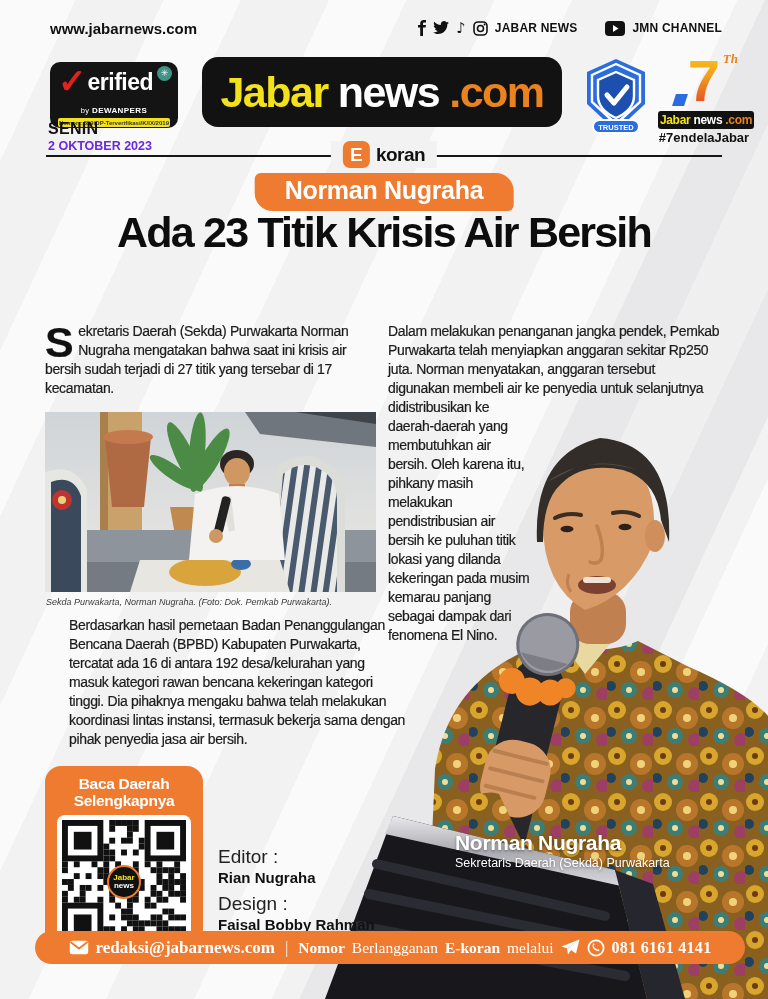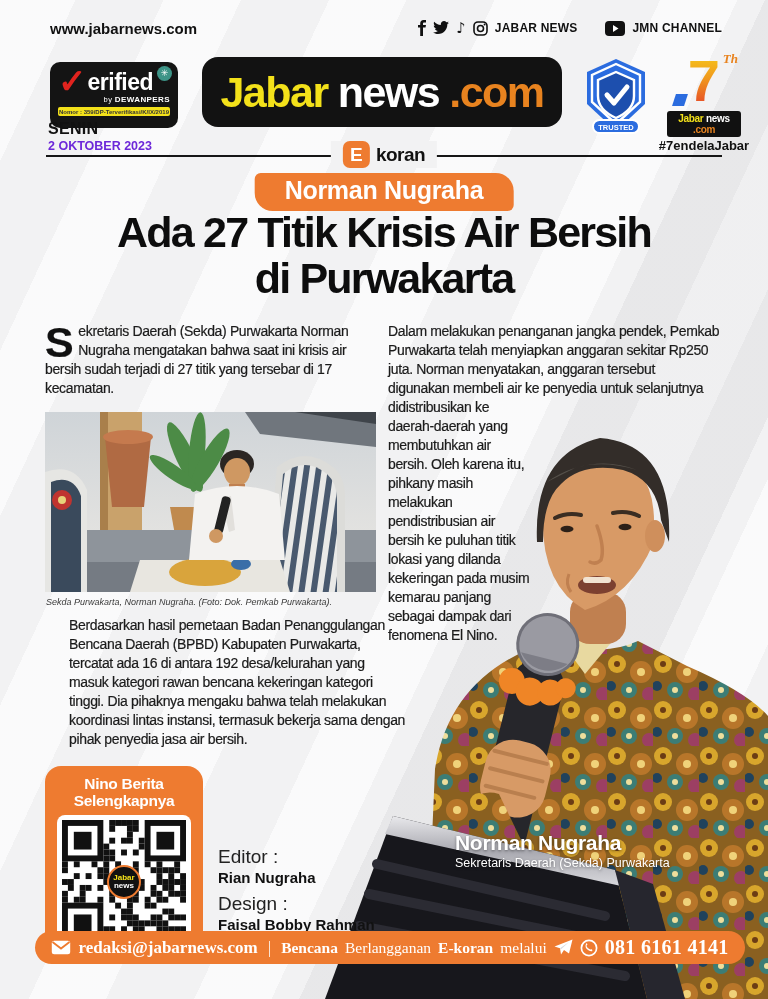--- a/index.html
+++ b/index.html
@@ -20,41 +20,41 @@
   .social { position:absolute; right:46px; top:20px; display:flex; align-items:center; gap:7px; z-index:5; }
   .social .lbl { font-size:12px; font-weight:bold; color:#111; letter-spacing:.2px; }
   .social svg { display:block; }
   .social .gap { width:14px; }
   
   .verified { position:absolute; left:50px; top:62px; width:128px; height:66px; background:#141414;
     border-radius:10px; z-index:5; padding:6px 8px 4px 8px; }
   .verified .row1 { display:flex; align-items:flex-end; }
   .verified .vcheck { font-size:34px; line-height:26px; font-weight:bold; color:#e0231e; margin-right:1px; }
   .verified .vword { color:#fff; font-weight:bold; font-size:23px; line-height:23px; letter-spacing:-.5px; }
-  .verified .vby { text-align:right; color:#fff; font-size:7.5px; margin-top:1px; letter-spacing:.4px; }
+  .verified .vby { text-align:center; color:#fff; font-size:7.5px; margin-top:12px; letter-spacing:.4px; }
   .verified .vby b { font-size:8px; }
   .verified .vnum { margin-top:3px; background:#f3e11a; border-radius:2px; font-size:6px; font-weight:bold;
     color:#333; text-align:center; padding:1.5px 0; }
   .verified .vemblem { position:absolute; right:6px; top:4px; width:15px; height:15px; border-radius:50%;
     background:#3d9487; color:#fff; font-size:9px; line-height:15px; text-align:center; }
   .brand { position:absolute; left:202px; top:57px; width:360px; height:70px; background:#121212;
     border-radius:16px; z-index:5; display:flex; align-items:center; justify-content:center; gap:10px; }
   .brand span { font-size:43px; font-weight:bold; letter-spacing:-1.5px; }
   .brand .p1 { color:var(--logo-yellow,#f3e11a); }
   .brand .p2 { color:#fff; }
   .brand .p3 { color:var(--logo-orange,#e8831f); }
   .trusted { position:absolute; left:580px; top:58px; width:72px; height:80px; z-index:5; }
   .seven { position:absolute; left:658px; top:53px; width:92px; height:90px; z-index:5; text-align:center; }
   .seven .numwrap { position:relative; height:55px; }
   .seven .num { font-size:58px; font-weight:bold; line-height:55px;
     background:linear-gradient(180deg,#f8d21c 0%, #f09b1d 45%, #e4342b 100%);
     -webkit-background-clip:text; background-clip:text; color:transparent; }
   .seven .th { position:absolute; right:12px; top:-2px; font-size:13px; font-style:italic; font-weight:bold; color:#e8831f; font-family:"Liberation Serif",serif; }
   .seven .blue { position:absolute; left:16px; bottom:2px; width:12px; height:12px; background:#2b6cdf; transform:skewX(-18deg); }
-  .seven .ministrip { margin:3px auto 0; width:74px; background:#111; border-radius:3px; padding:2px 0; font-size:10px; font-weight:bold; letter-spacing:-.3px;}
+  .seven .ministrip { margin:3px auto 0; width:96px; background:#111; border-radius:3px; padding:2px 0; font-size:12px; font-weight:bold; letter-spacing:-.3px;}
   .seven .ministrip .p1{ color:#f3e11a;} .seven .ministrip .p2{ color:#fff;} .seven .ministrip .p3{ color:#e8831f;}
   .seven .hash { font-size:13px; font-weight:bold; color:#111; margin-top:1px; }
   .dateline { position:absolute; left:48px; top:120px; z-index:5; }
   .dateline .day { font-size:16px; font-weight:bold; color:#111; letter-spacing:.3px; }
   .dateline .date { font-size:12.5px; font-weight:bold; color:#6d28d9; margin-top:1px; }
   .rule { position:absolute; left:46px; right:46px; top:155px; height:2px; background:#161616; z-index:4; }
   .ekoran { position:absolute; left:50%; top:141px; transform:translateX(-50%); z-index:5;
     display:flex; align-items:center; gap:6px; background:#f2f2f3; padding:0 12px; }
   .ekoran .ebox { width:27px; height:27px; border-radius:7px; background:var(--accent,#ee7b30); color:#fff;
     font-weight:bold; font-size:19px; text-align:center; line-height:27px; }
@@ -94,21 +94,21 @@
   .figname .n { font-size:21px; font-weight:bold; letter-spacing:-.3px; }
   .figname .t { font-size:12.5px; margin-top:1px; }
   
   .footer { position:absolute; left:35px; top:931px; width:710px; height:33px; z-index:6;
     background:var(--accent,#ee7b30); border-radius:17px; display:flex; align-items:center; justify-content:center;
     gap:7px; color:#fff; font-family:"Liberation Serif", serif; font-size:15.5px; }
   .footer .email { font-weight:bold; font-size:17px; }
   .footer .b { font-weight:bold; }
   .footer .div { font-weight:normal; opacity:.9; padding:0 3px; font-size:17px; }
   .footer svg { display:block; }
-  .footer .phone { font-weight:bold; font-size:20px; letter-spacing:.3px; }
+  .footer .phone { font-weight:bold; font-size:16px; letter-spacing:.3px; }
 </style>
 </head>
 <body>
 
 <div class="page">
   <div class="stripes"></div>
 
   <div class="site-url">www.jabarnews.com</div>
   <div class="social">
     <svg width="9" height="16" viewBox="0 0 9 16">
@@ -177,22 +177,21 @@
   </div>
 
   <div class="rule"></div>
   <div class="ekoran">
     <span class="ebox">E</span>
     <span class="eword">koran</span>
   </div>
 
   <div class="kicker">Norman Nugraha</div>
   <div class="headline">
-    <div>Ada 27 Titik Krisis Air Bersih</div>
-    <div>di Purwakarta</div>
+    <div>Ada 23 Titik Krisis Air Bersih</div>
   </div>
 
   <div class="lead bodytext">
     <span class="dropcap">S</span><span>ekretaris Daerah (Sekda) Purwakarta Norman Nugraha mengatakan bahwa saat ini krisis air bersih sudah terjadi di 27 titik yang tersebar di 17 kecamatan.</span>
   </div>
 
   <div class="rcol">
     <div class="bodytext">Dalam melakukan penanganan jangka pendek, Pemkab Purwakarta telah menyiapkan anggaran sekitar Rp250 juta. Norman menyatakan, anggaran tersebut digunakan membeli air ke penyedia untuk selanjutnya didistribusikan ke</div>
     <div class="bodytext narrow">daerah-daerah yang membutuhkan air bersih. Oleh karena itu, pihkany masih melakukan pendistribusian air bersih ke puluhan titik lokasi yang dilanda kekeringan pada musim kemarau panjang sebagai dampak dari fenomena El Nino.</div>
   </div>
@@ -312,21 +311,21 @@
       <polygon points="330,446 362,575 400,575 368,460" fill="#26262e"></polygon>
     </svg>
   </div>
 
   <div class="figname">
     <div class="n">Norman Nugraha</div>
     <div class="t">Sekretaris Daerah (Sekda) Purwakarta</div>
   </div>
 
   <div class="qrblock">
-    <div class="t">Nino Berita</div>
+    <div class="t">Baca Daerah</div>
     <div class="t">Selengkapnya</div>
     <div class="qrbox">
       <svg id="qr-svg" viewBox="0 0 126 126">
           <rect x="48" y="0" width="6" height="6" fill="#111"></rect>
           <rect x="54" y="0" width="6" height="6" fill="#111"></rect>
           <rect x="60" y="0" width="6" height="6" fill="#111"></rect>
           <rect x="66" y="0" width="6" height="6" fill="#111"></rect>
           <rect x="72" y="0" width="6" height="6" fill="#111"></rect>
           <rect x="48" y="6" width="6" height="6" fill="#111"></rect>
           <rect x="66" y="6" width="6" height="6" fill="#111"></rect>
@@ -487,21 +486,21 @@
     <div class="nm">Faisal Bobby Rahman</div>
   </div>
 
   <div class="footer">
     <svg width="20" height="15" viewBox="0 0 20 15">
       <rect x="0.8" y="0.8" width="18.4" height="13.4" rx="2.5" fill="#fff"></rect>
       <path d="M1.5,2 L10,8.5 L18.5,2" fill="none" stroke="#ee7b30" stroke-width="1.8"></path>
     </svg>
     <span class="email">redaksi@jabarnews.com</span>
     <span class="div">|</span>
-    <span class="b">Bencana</span>
+    <span class="b">Nomor</span>
     <span>Berlangganan</span>
     <span class="b">E-koran</span>
     <span>melalui</span>
     <svg width="19" height="17" viewBox="0 0 19 17">
       <path d="M18.5,0.5 L0.5,7.5 L6,9.3 L7,15.5 L10,11 L15,14.5 Z" fill="#fff"></path>
       <path d="M6,9.3 L15,3 L7,10.2 Z" fill="#d8d8dc"></path>
     </svg>
     <svg width="18" height="18" viewBox="0 0 18 18">
       <circle cx="9" cy="9" r="7.6" fill="none" stroke="#fff" stroke-width="1.7"></circle>
       <path d="M5.8,5.5 q-1,2.8 1.6,5.1 q2.6,2.3 5,1.4 l-0.4,-1.8 -1.8,0.3 q-1.4,-0.4 -2.4,-1.4 q-1,-1 -1.3,-2.3 l1,-1.5 -1,-1.4 Z" fill="#fff"></path>

